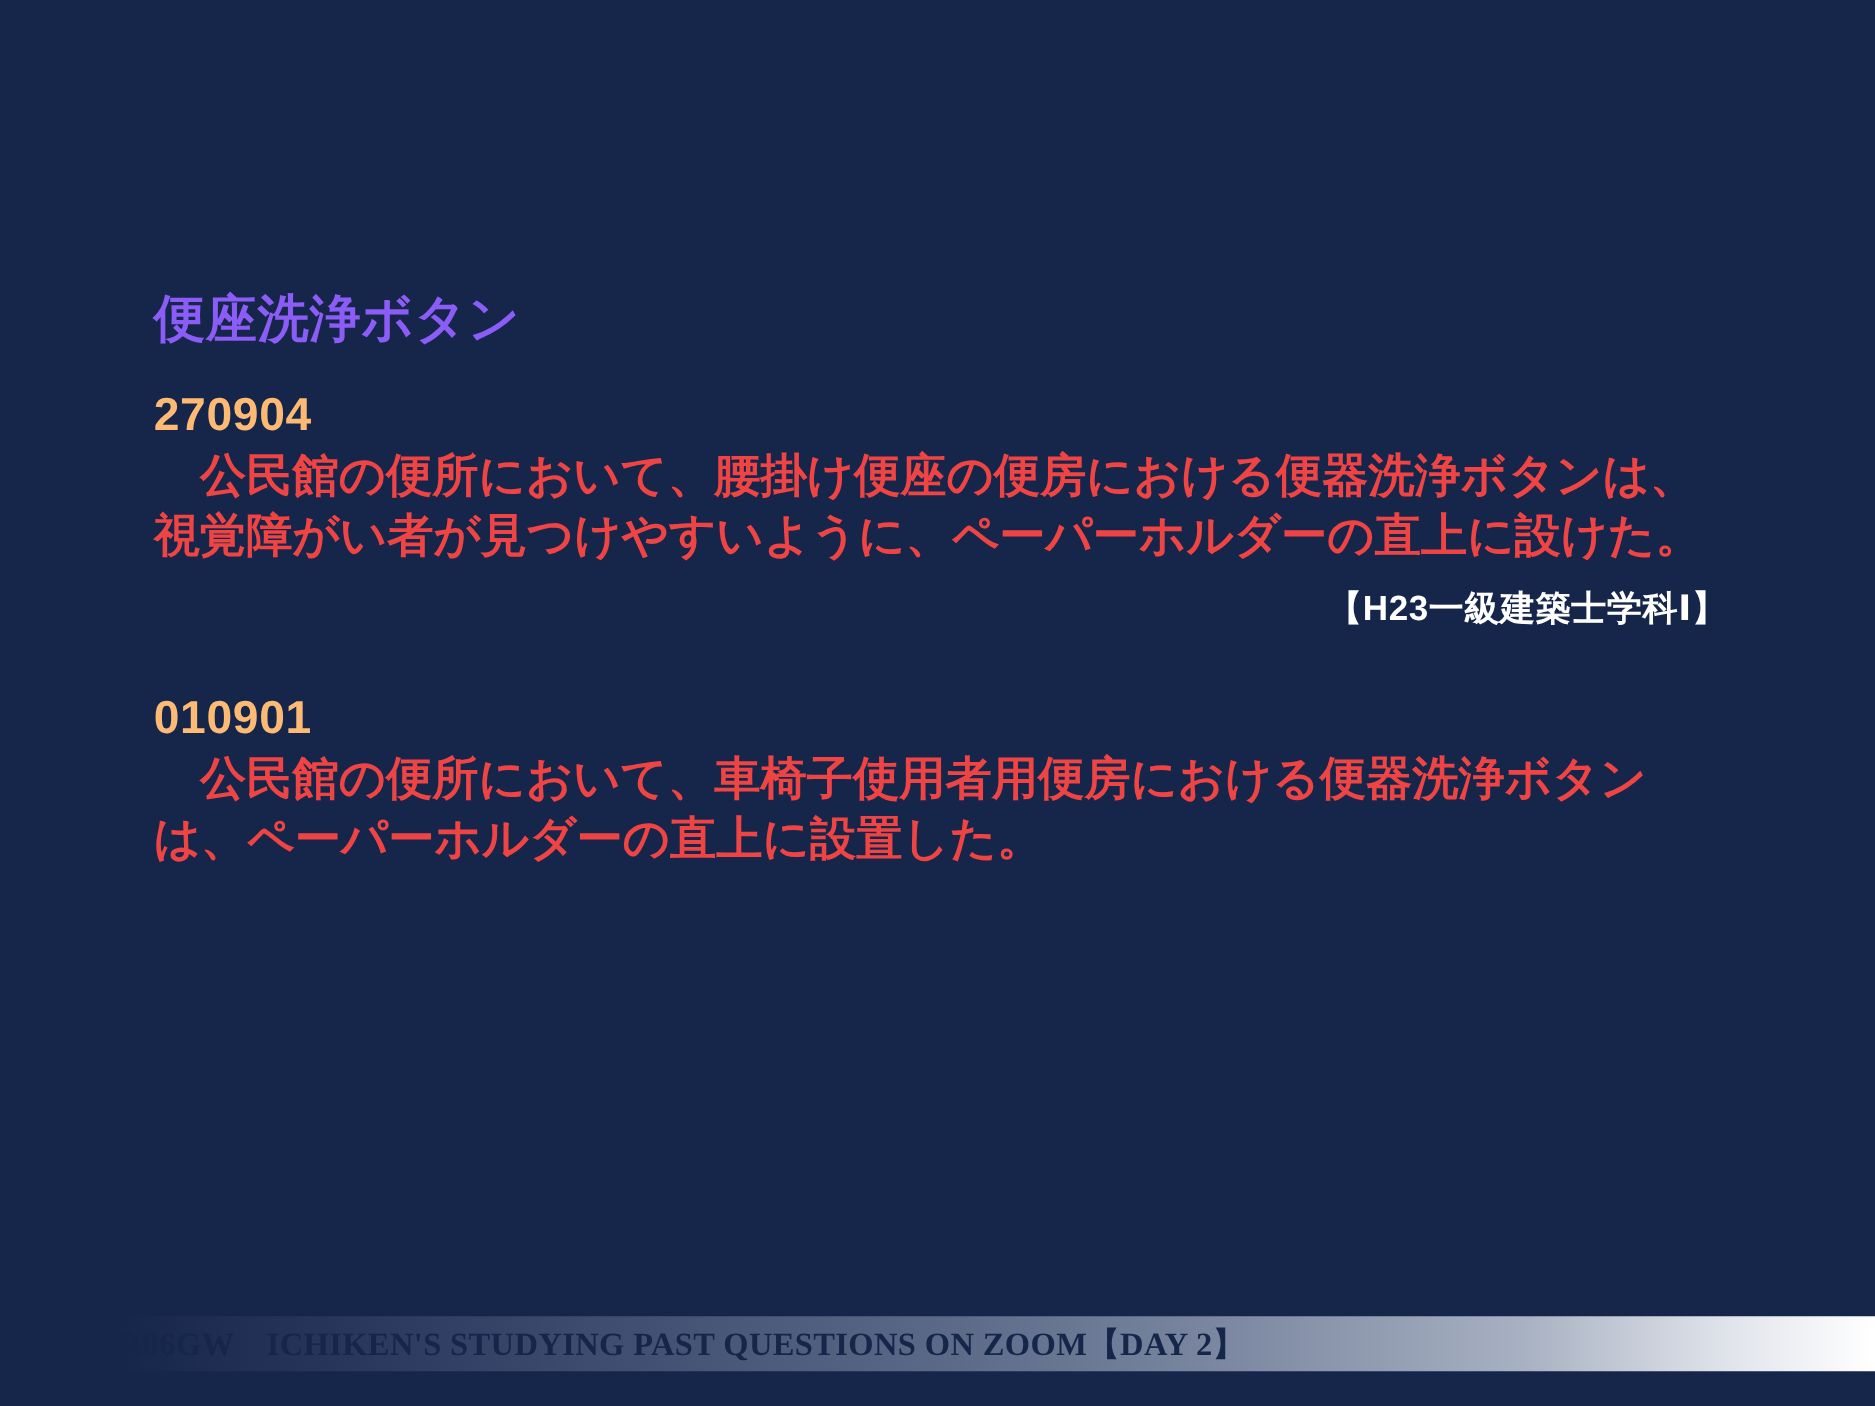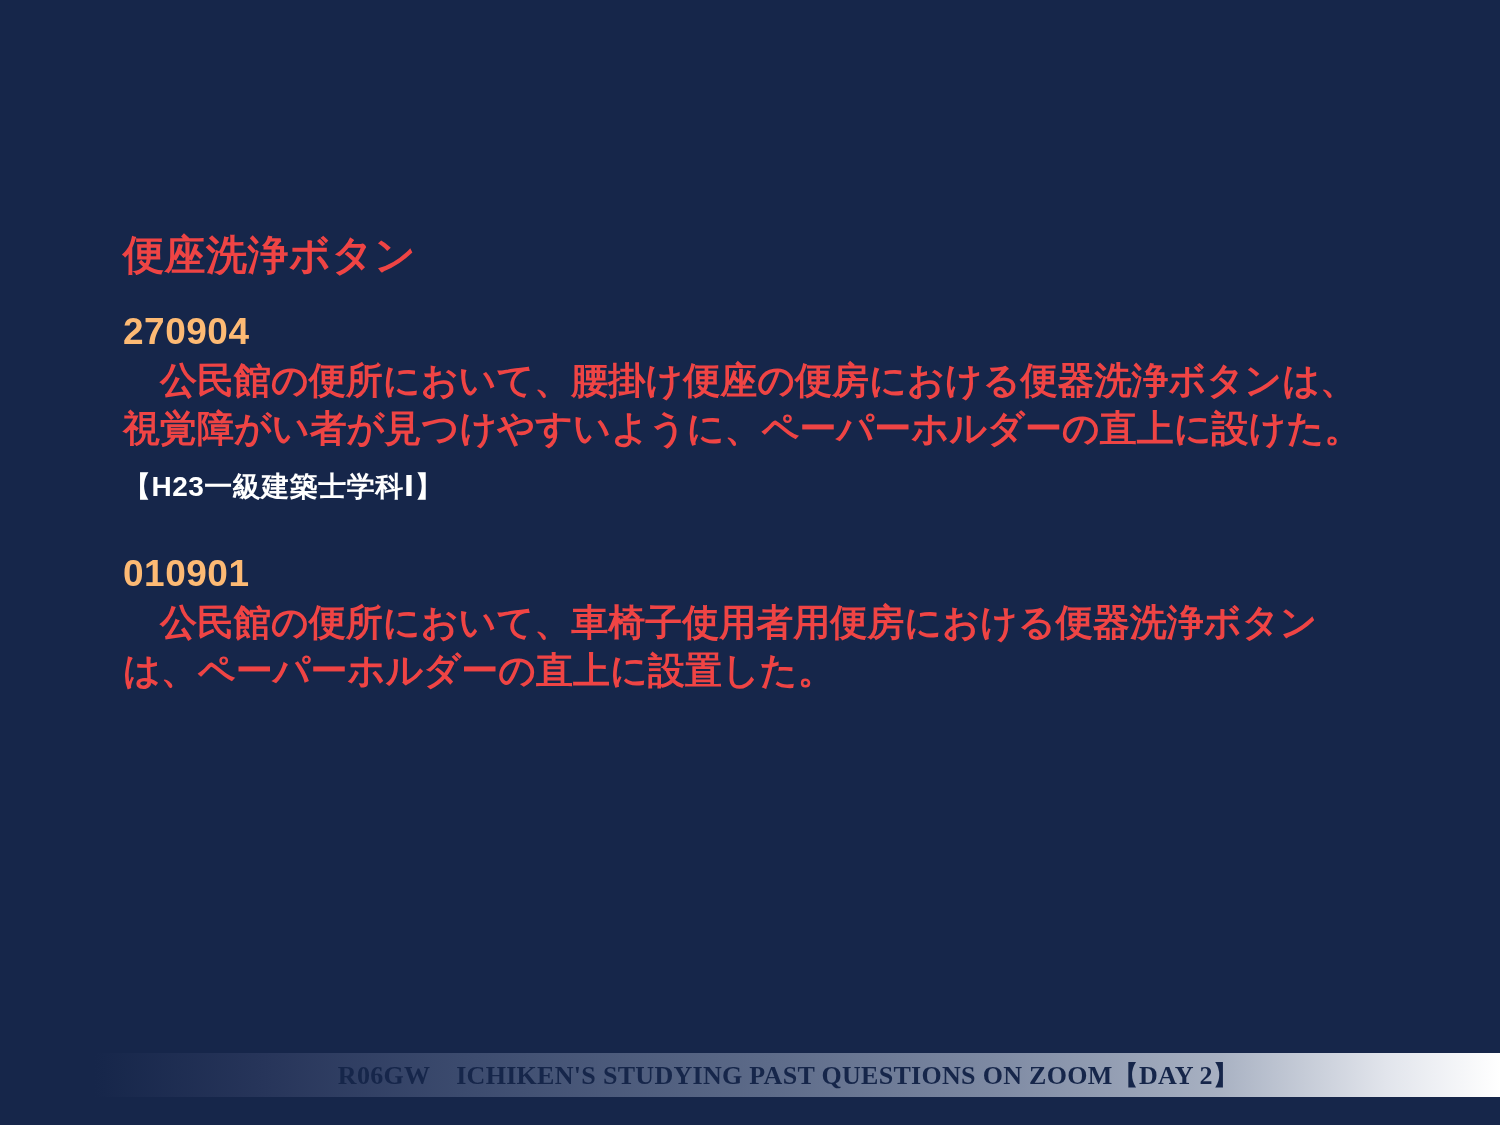--- a/index.html
+++ b/index.html
@@ -25,21 +25,21 @@
 
   
   .slide-title {
     position: absolute;
     left: 123px;
     top: 196px;
     width: 1270px;
     font-size: 41px;
     font-weight: 700;
     line-height: 1.15;
-    color: #ef4444;
+    color: #8b5cf6;
     letter-spacing: 0.5px;
     white-space: nowrap;
     margin-top: 36px;
   }
 
   
   .content {
     position: absolute;
     left: 123px;
     top: 308px;
@@ -69,21 +69,21 @@
     letter-spacing: 0px;
     text-indent: 37px;
     word-break: break-all;
     margin-top: 2px;
   }
 
   .q-source {
     font-size: 28px;
     font-weight: 700;
     color: #ffffff;
-    text-align: left;
+    text-align: right;
     letter-spacing: 0.5px;
     margin-top: 14px;
     padding-right: 6px;
   }
 
   
   .footer-bar {
     position: absolute;
     left: 95px;
     right: 0;
@@ -93,21 +93,21 @@
                 #16264a 0%,
                 #27355a 12%,
                 #3d4c6f 27%,
                 #5d6b89 48%,
                 #7e8aa3 64%,
                 #a8b1c2 80%,
                 #e2e5ec 92%,
                 #ffffff 100%);
     display: flex;
     align-items: center;
-    justify-content: center;
+    justify-content: flex-start;
   }
 
   .footer-text {
     font-family: "Liberation Serif", "DejaVu Serif", serif;
     font-size: 26px;
     font-weight: 700;
     color: #16264a;
     white-space: nowrap;
     letter-spacing: 0.3px;
     padding-right: 18px;

